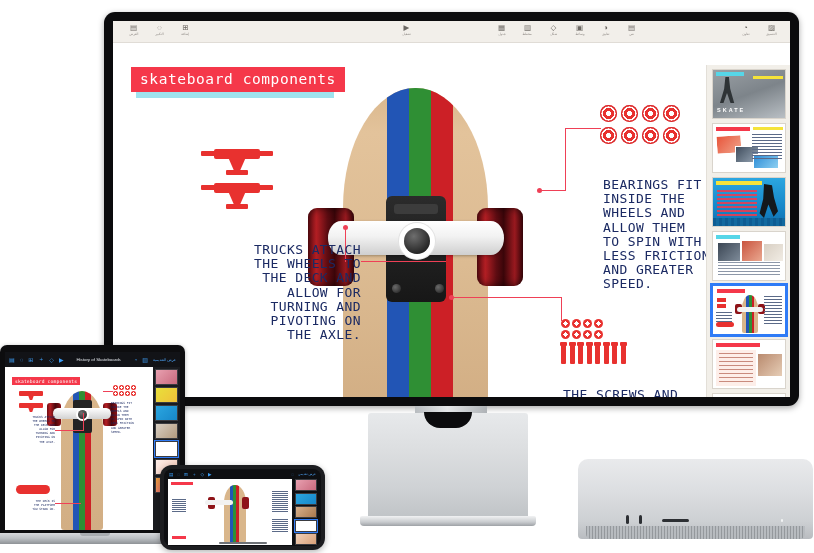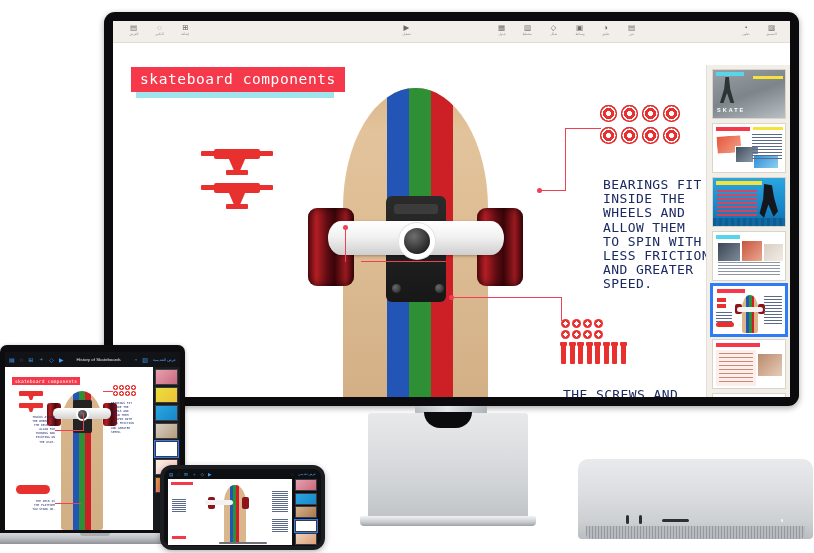--- a/index.html
+++ b/index.html
@@ -491,20 +491,27 @@
 
           <div class="ln" style="left:452px; top:85px; width:36px; height:1px;"></div>
           <div class="ln" style="left:452px; top:85px; width:1px; height:62px;"></div>
           <div class="dot" style="left:424px; top:145px;"></div>
           <div class="ln" style="left:426px; top:147px; width:27px; height:1px;"></div>
 
           <div class="ln" style="left:338px; top:254px; width:110px; height:1px;"></div>
           <div class="ln" style="left:448px; top:254px; width:1px; height:24px;"></div>
           <div class="dot" style="left:336px; top:252px;"></div>
 
+          <div class="annot" id="annot-trucks">TRUCKS ATTACH
+THE WHEELS TO
+THE DECK AND
+ALLOW FOR
+TURNING AND
+PIVOTING ON
+THE AXLE.</div>
           <div class="annot" id="annot-bearings">BEARINGS FIT
 INSIDE THE
 WHEELS AND
 ALLOW THEM
 TO SPIN WITH
 LESS FRICTION
 AND GREATER
 SPEED.</div>
           <div class="annot" id="annot-screws">THE SCREWS AND
 BOLTS ATTACH THE

